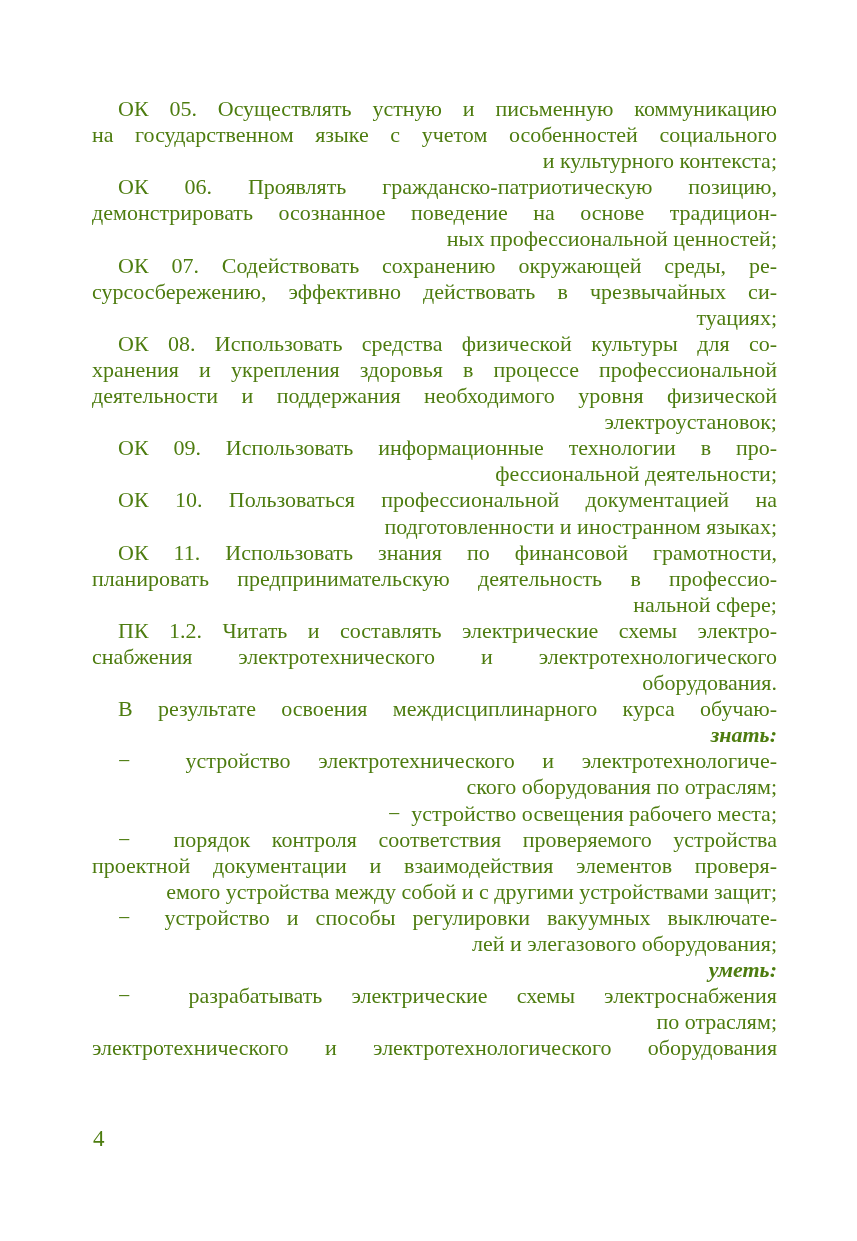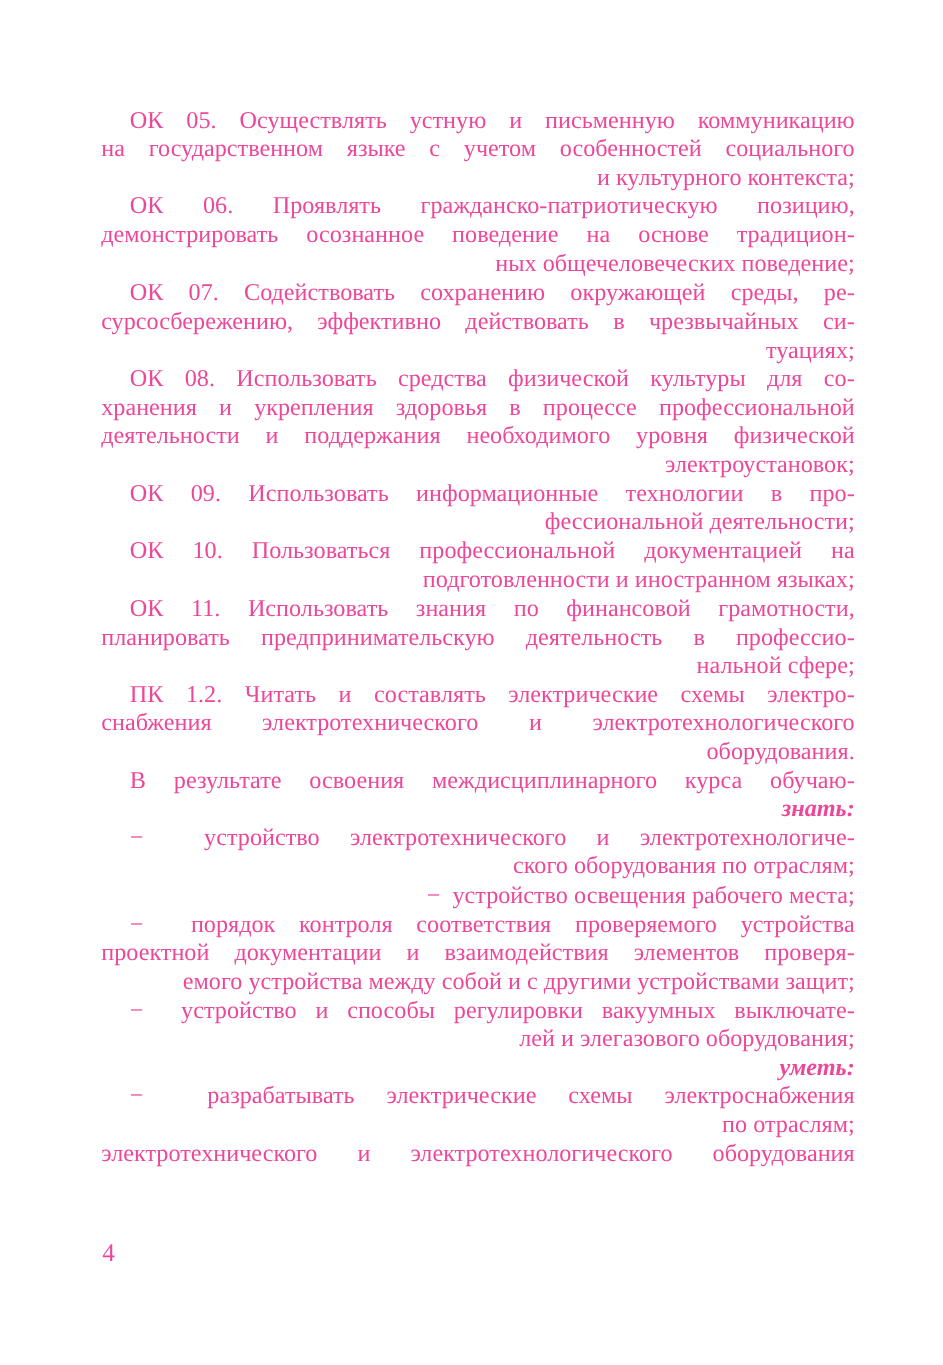--- a/index.html
+++ b/index.html
@@ -6,21 +6,21 @@
     margin: 0;
     padding: 0;
     background: #ffffff;
   }
   .page {
     position: relative;
     width: 857px;
     height: 1241px;
     background: #ffffff;
     font-family: "Liberation Serif", serif;
-    color: #ec4899;
+    color: #4d7c0f;
     overflow: hidden;
   }
   .text-block {
     position: absolute;
     left: 92px;
     top: 96px;
     width: 685px;
   }
   .line {
     font-size: 22px;
@@ -51,21 +51,21 @@
 </head>
 <body>
 
 <div class="page">
   <div class="text-block" id="text-block">
       <div class="line indent j">ОК 05. Осуществлять устную и письменную коммуникацию</div>
       <div class="line j">на государственном языке с учетом особенностей социального</div>
       <div class="line">и культурного контекста;</div>
       <div class="line indent j">ОК 06. Проявлять гражданско-патриотическую позицию,</div>
       <div class="line j">демонстрировать осознанное поведение на основе традицион-</div>
-      <div class="line">ных общечеловеческих поведение;</div>
+      <div class="line">ных профессиональной ценностей;</div>
       <div class="line indent j">ОК 07. Содействовать сохранению окружающей среды, ре-</div>
       <div class="line j">сурсосбережению, эффективно действовать в чрезвычайных си-</div>
       <div class="line">туациях;</div>
       <div class="line indent j">ОК 08. Использовать средства физической культуры для со-</div>
       <div class="line j">хранения и укрепления здоровья в процессе профессиональной</div>
       <div class="line j">деятельности и поддержания необходимого уровня физической</div>
       <div class="line">электроустановок;</div>
       <div class="line indent j">ОК 09. Использовать информационные технологии в про-</div>
       <div class="line">фессиональной деятельности;</div>
       <div class="line indent j">ОК 10. Пользоваться профессиональной документацией на</div>

